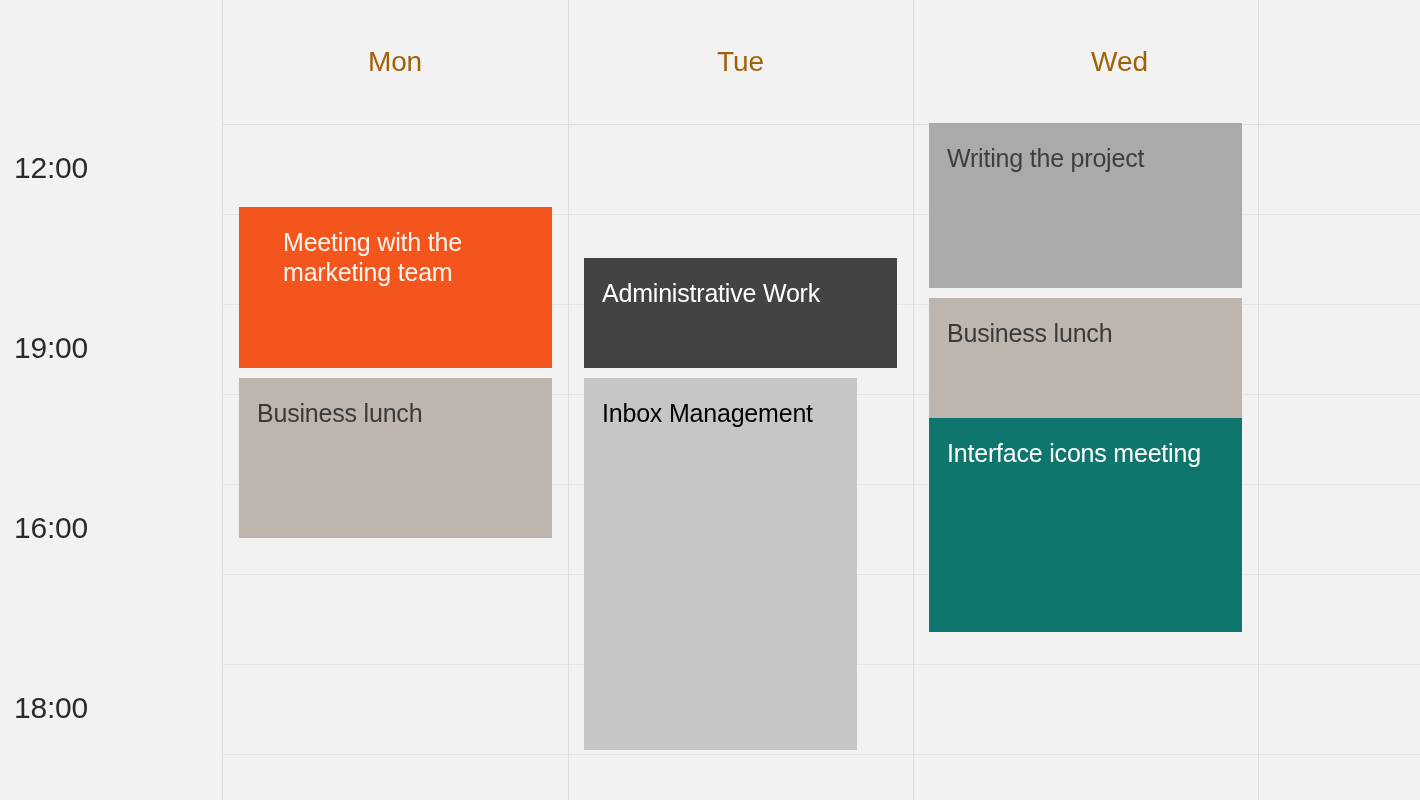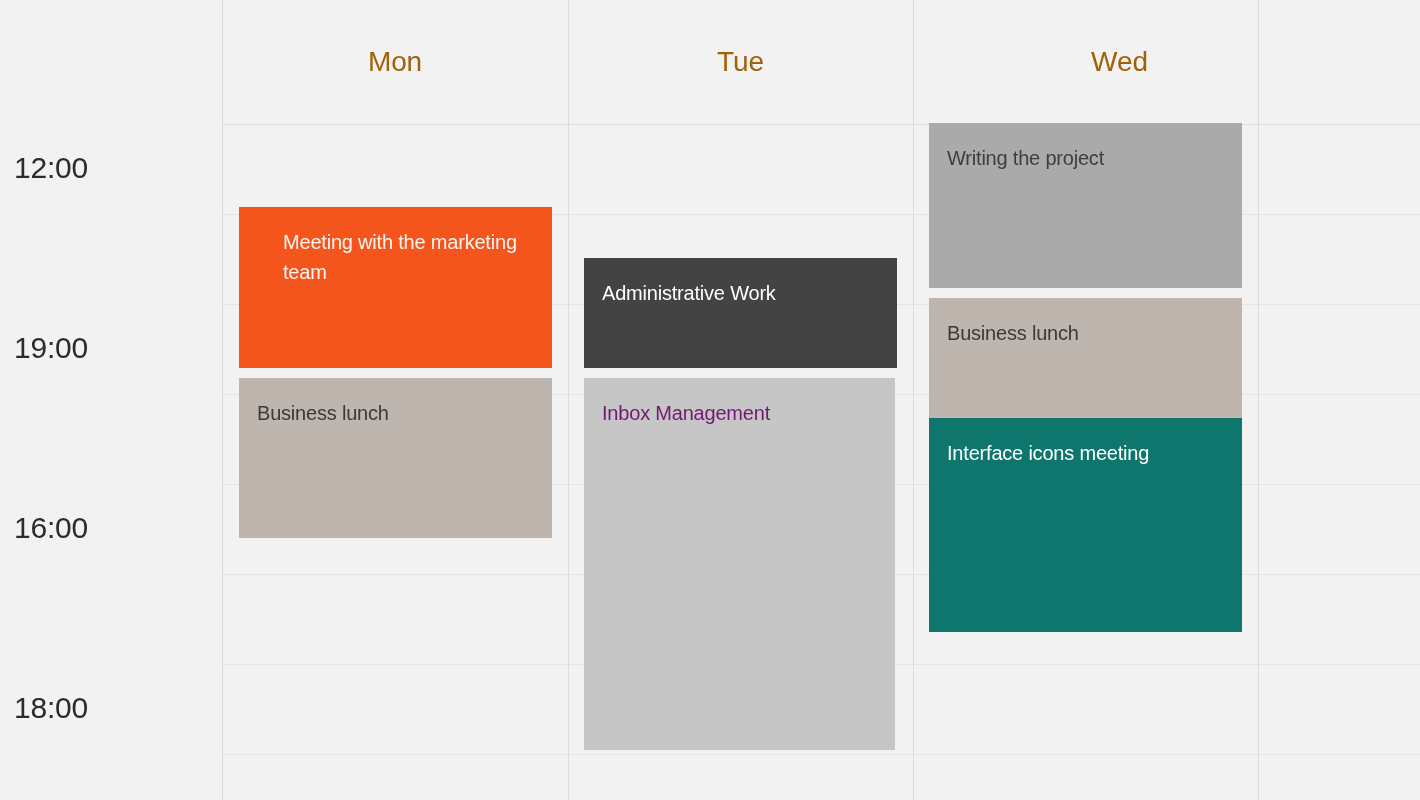--- a/index.html
+++ b/index.html
@@ -83,21 +83,21 @@
     color: #a16207;
     letter-spacing: -0.1px;
     user-select: none;
   }
 
   
   .event {
     position: absolute;
     box-sizing: border-box;
     padding: 20px 18px 10px 18px;
-    font-size: 20px;
+    font-size: 25px;
     line-height: 30px;
     letter-spacing: -0.2px;
     overflow: hidden;
     cursor: pointer;
   }
   .event .event-title {
     display: block;
     white-space: pre-line;
   }
 </style>
@@ -131,21 +131,21 @@
       <div class="day-header" style="left: 712px; width: 345px; margin-left: 13px;">Wed</div>
       <div class="event" style="left: 17px; top: 207px; width: 313px; height: 161px; background: rgb(244, 85, 28); color: rgb(252, 246, 241); padding-left: 44px;">
         <span class="event-title">Meeting with the marketing team</span>
       </div>
       <div class="event" style="left: 17px; top: 378px; width: 313px; height: 160px; background: rgb(190, 181, 175); color: rgb(60, 58, 56);">
         <span class="event-title">Business lunch</span>
       </div>
       <div class="event" style="left: 362px; top: 258px; width: 313px; height: 110px; background: rgb(67, 67, 67); color: rgb(255, 255, 255);">
         <span class="event-title">Administrative Work</span>
       </div>
-      <div class="event" style="left: 362px; top: 378px; width: 311px; height: 372px; background: rgb(198, 198, 198); color: #701a75;">
+      <div class="event" style="left: 362px; top: 378px; width: 273px; height: 372px; background: rgb(198, 198, 198); color: #000000;">
         <span class="event-title">Inbox Management</span>
       </div>
       <div class="event" style="left: 707px; top: 123px; width: 313px; height: 165px; background: rgb(170, 170, 170); color: rgb(62, 62, 62);">
         <span class="event-title">Writing the project</span>
       </div>
       <div class="event" style="left: 707px; top: 298px; width: 313px; height: 127px; background: rgb(190, 181, 175); color: rgb(60, 58, 56);">
         <span class="event-title">Business lunch</span>
       </div>
       <div class="event" style="left: 707px; top: 418px; width: 313px; height: 214px; background: #0f766e; color: rgb(255, 255, 255);">
         <span class="event-title">Interface icons meeting</span>

